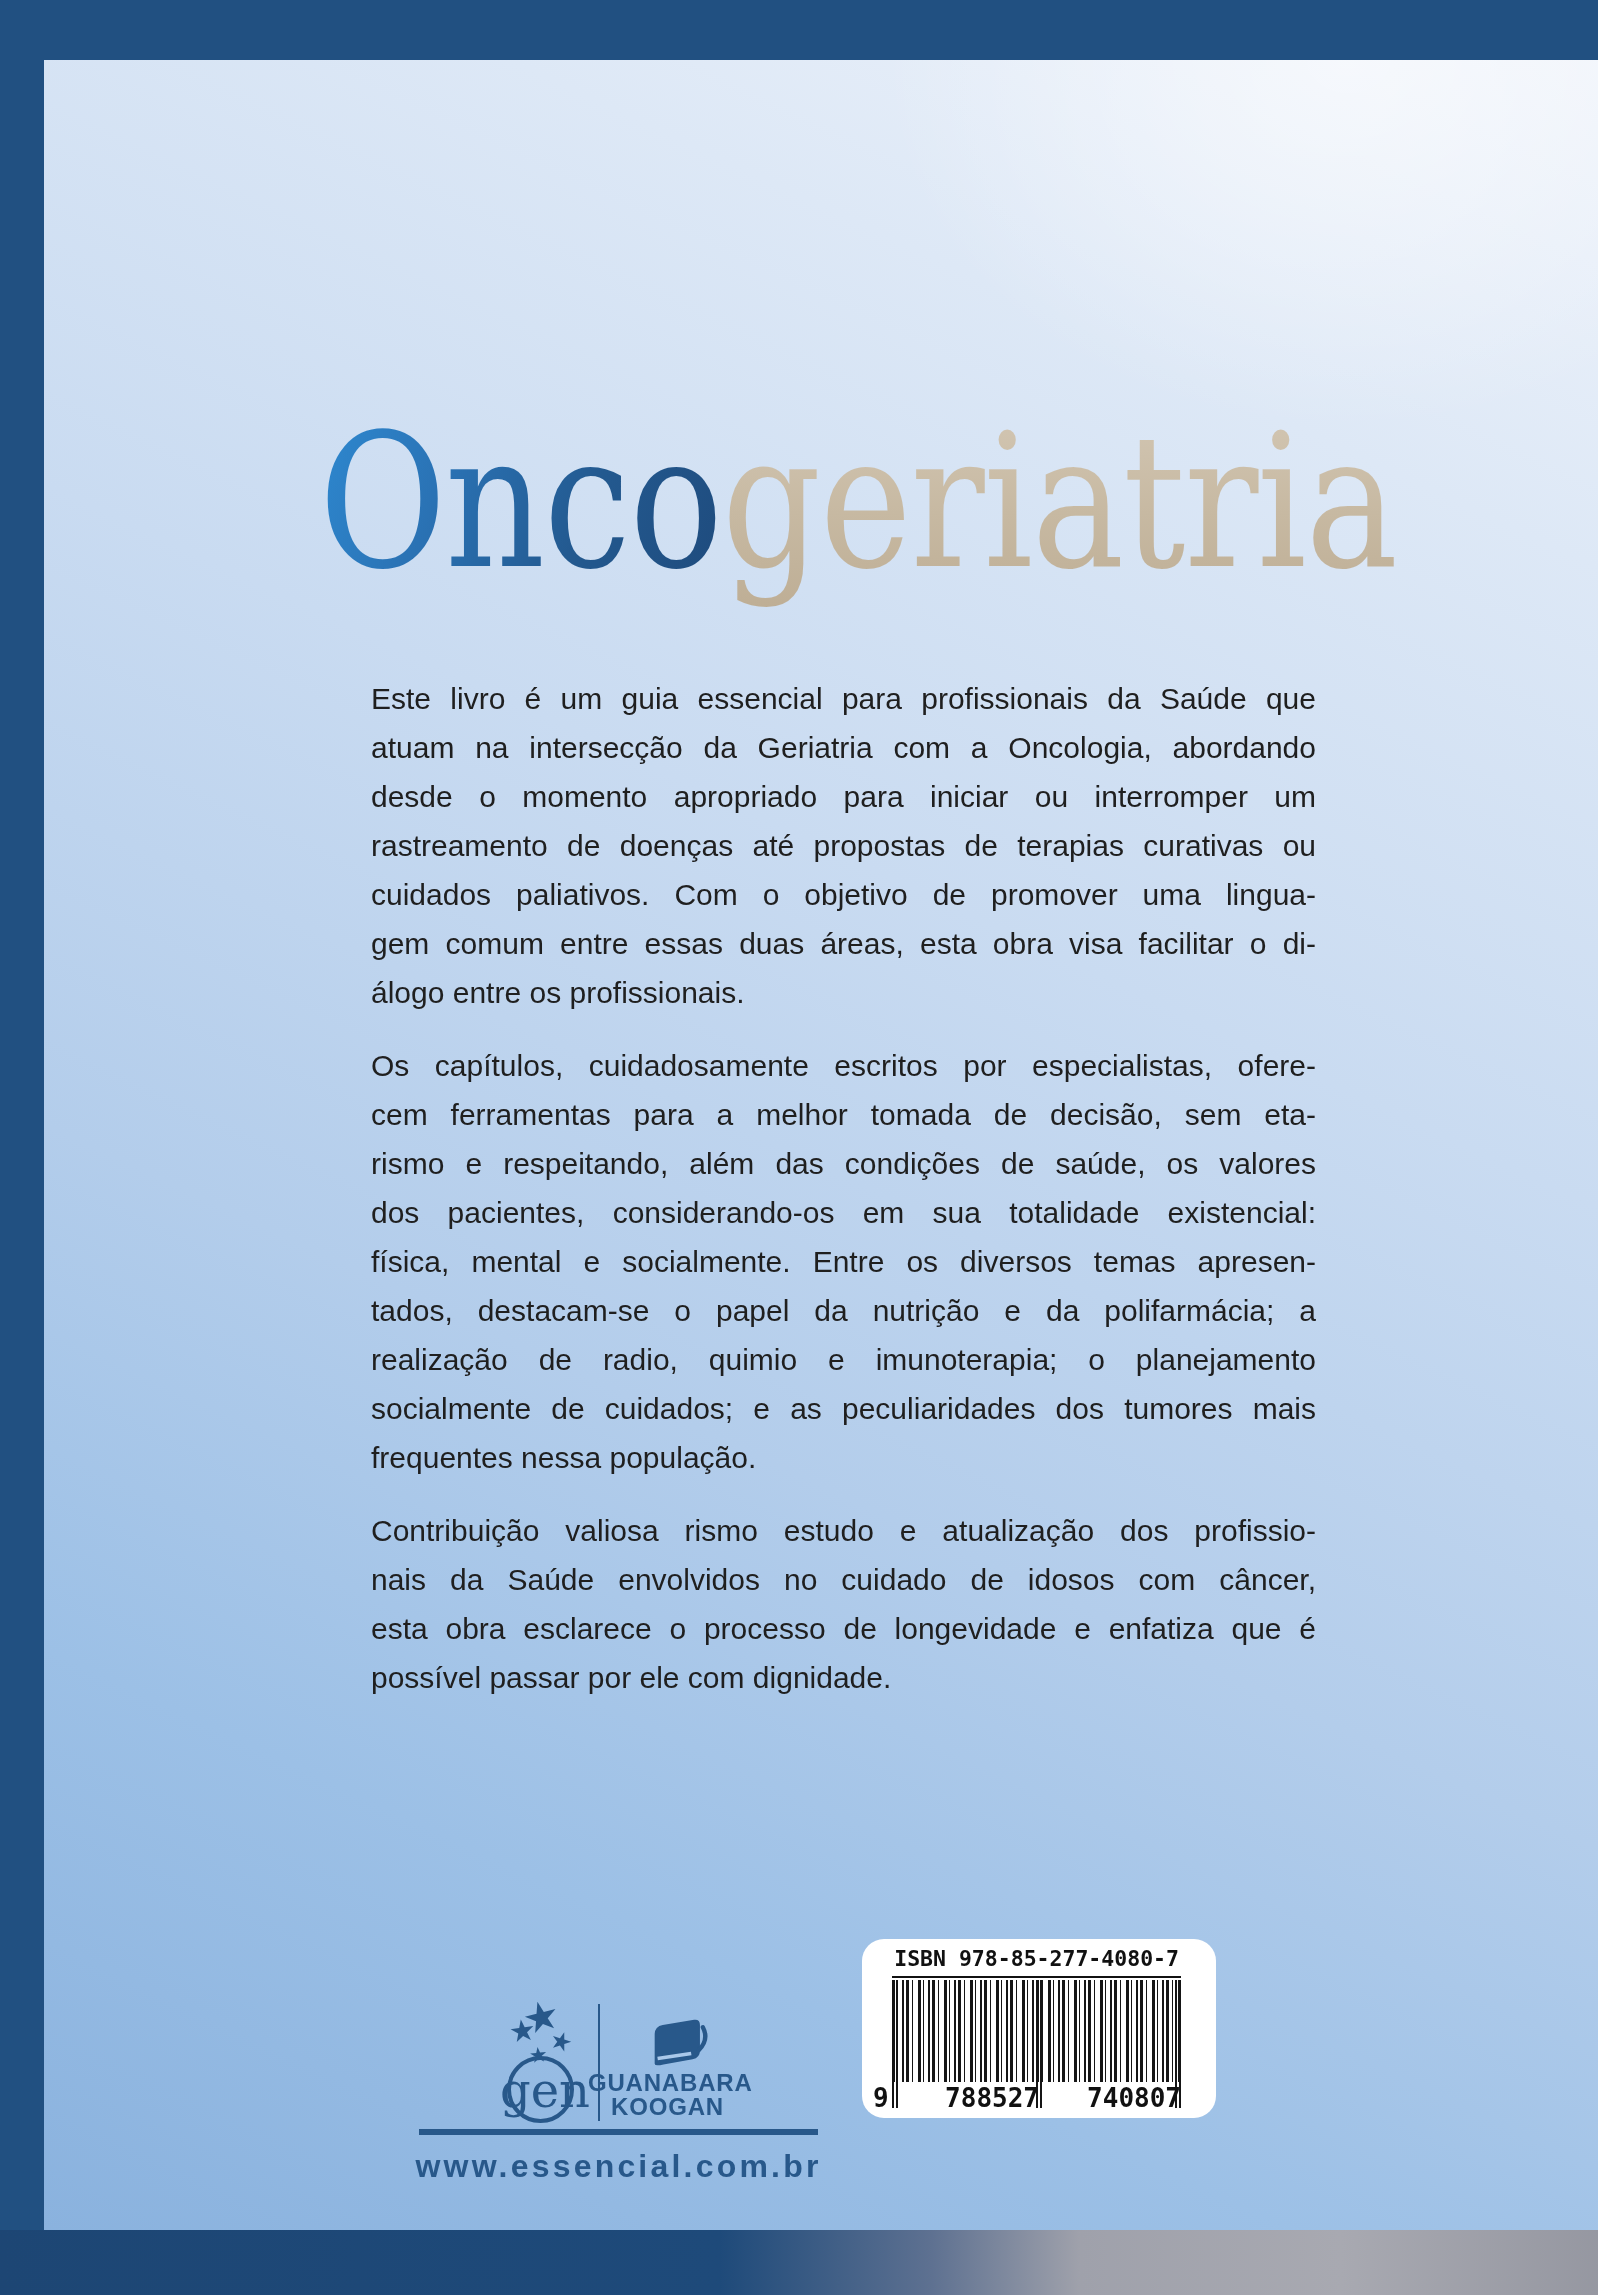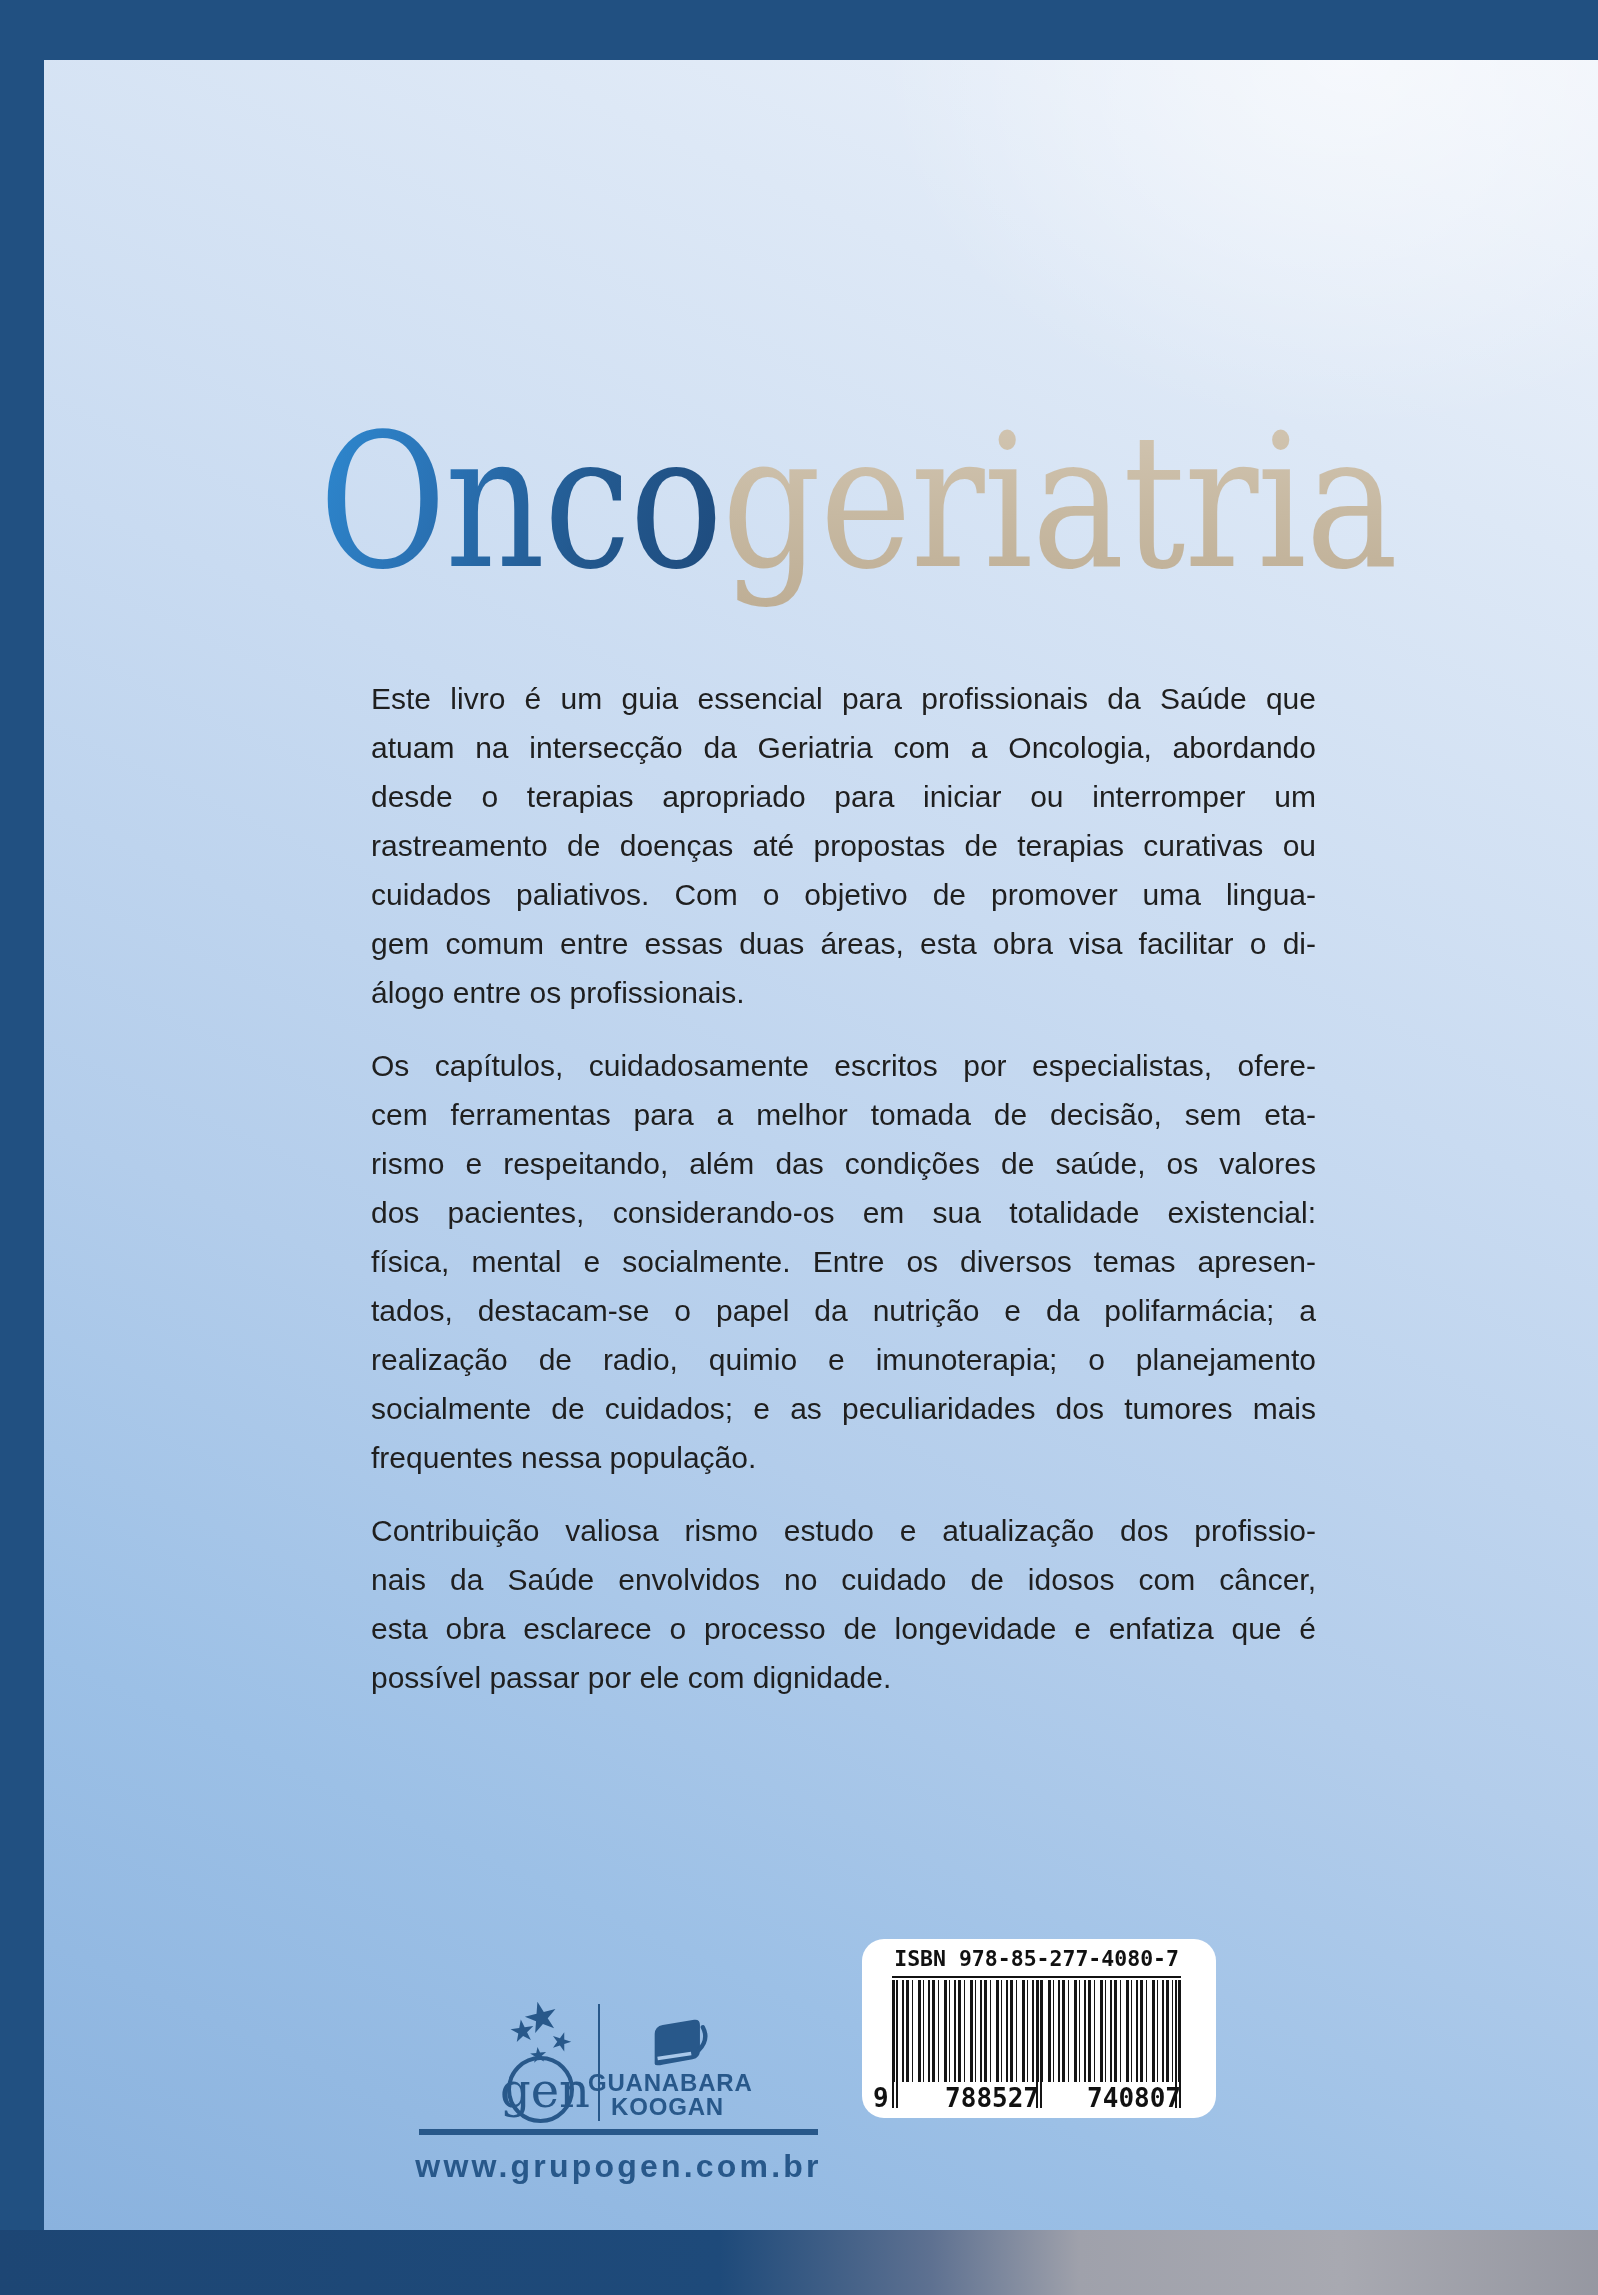--- a/index.html
+++ b/index.html
@@ -98,21 +98,21 @@
 
 <div class="page">
   <div class="cover-bg"></div>
 
   <div class="title"><span class="t-blue">Onco</span><span class="t-beige">geriatria</span></div>
 
   <div class="synopsis">
     <div class="para">
       <div class="line">Este livro é um guia essencial para profissionais da Saúde que</div>
       <div class="line">atuam na intersecção da Geriatria com a Oncologia, abordando</div>
-      <div class="line">desde o terapias apropriado para iniciar ou interromper um</div>
+      <div class="line">desde o momento apropriado para iniciar ou interromper um</div>
       <div class="line">rastreamento de doenças até propostas de terapias curativas ou</div>
       <div class="line">cuidados paliativos. Com o objetivo de promover uma lingua-</div>
       <div class="line">gem comum entre essas duas áreas, esta obra visa facilitar o di-</div>
       <div class="line para-end">álogo entre os profissionais.</div>
     </div>
     <div class="para">
       <div class="line">Os capítulos, cuidadosamente escritos por especialistas, ofere-</div>
       <div class="line">cem ferramentas para a melhor tomada de decisão, sem eta-</div>
       <div class="line">rismo e respeitando, além das condições de saúde, os valores</div>
       <div class="line">dos pacientes, considerando-os em sua totalidade existencial:</div>
@@ -141,21 +141,21 @@
 
   <svg class="book-svg" viewBox="0 0 100 74">
     <path d="M16 66 L16 26 Q16 15 27 13 L70 6 Q78 5 78 13 L78 48 Q78 58 68 60 L28 67 Q16 70 16 66 Z" fill="#28588a"></path>
     <path d="M20 59 L66 52" stroke="#a9c8ea" stroke-width="5" fill="none"></path>
     <path d="M82 16 Q91 33 76 48" stroke="#28588a" stroke-width="6" fill="none" stroke-linecap="round"></path>
   </svg>
   <div class="gk-name l1">GUANABARA</div>
   <div class="gk-name l2">KOOGAN</div>
 
   <div class="rule"></div>
-  <div class="website">www.grupogen.com.br</div>
+  <div class="website">www.essencial.com.br</div>
 
   <div class="barcode-box">
     <div class="isbn">ISBN 978-85-277-4080-7</div>
     <div class="isbn-rule"></div>
     <div class="bars"></div>
     <div class="guard g-left"></div>
     <div class="guard g-mid"></div>
     <div class="guard g-right"></div>
     <div class="ean">
       <span class="d9">9</span>

